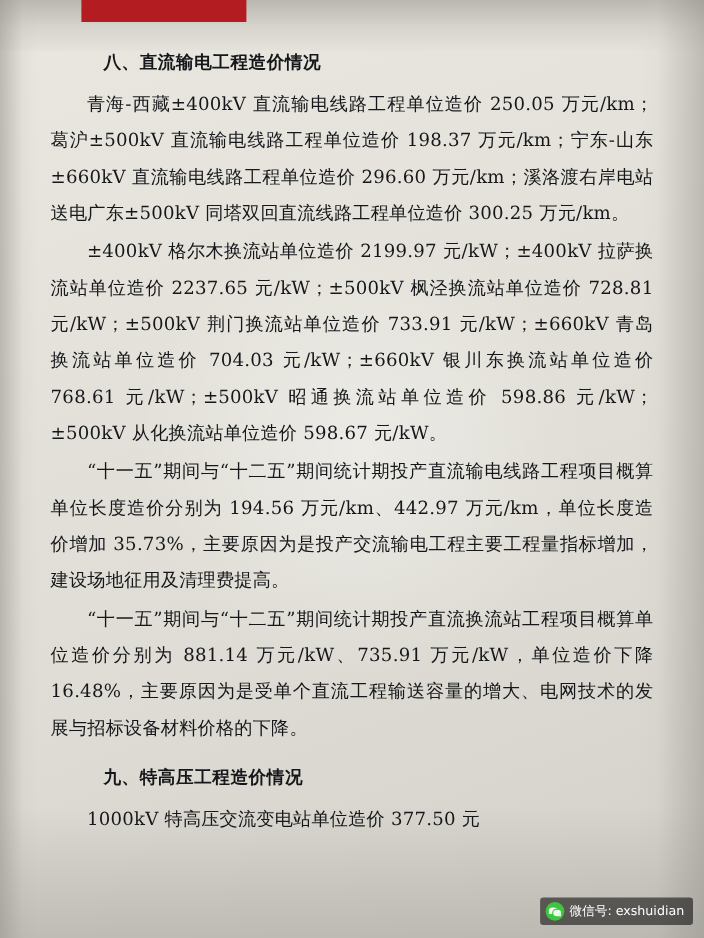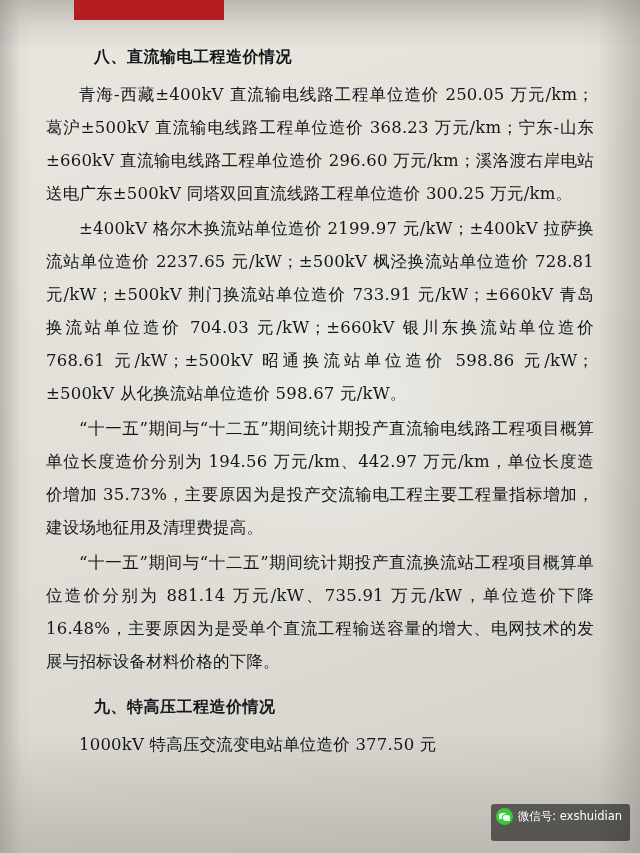--- a/index.html
+++ b/index.html
@@ -105,21 +105,21 @@
   
   .wechat-badge {
     position: absolute;
     right: 10px;
     bottom: 12px;
     display: flex;
     align-items: center;
     gap: 5px;
     background: rgba(0,0,0,0.55);
     border-radius: 3px;
-    padding: 4px 8px 16px 5px;
+    padding: 4px 8px 4px 5px;
     justify-content: center;
   }
   .wechat-icon {
     width: 17px;
     height: 17px;
     background: #3ec63e;
     border-radius: 50%;
     position: relative;
     flex: 0 0 auto;
   }
@@ -157,21 +157,21 @@
   <div class="shade-right"></div>
   <div class="shade-bottom"></div>
 
   <div class="top-header">
     <span>第十二章 输</span>
   </div>
 
   <div class="content">
 
     <h2 class="heading">八、直流输电工程造价情况</h2>
-    <p class="para">青海-西藏±400kV 直流输电线路工程单位造价 250.05 万元/km；葛沪±500kV 直流输电线路工程单位造价 368.23 万元/km；宁东-山东±660kV 直流输电线路工程单位造价 296.60 万元/km；溪洛渡右岸电站送电广东±500kV 同塔双回直流线路工程单位造价 300.25 万元/km。</p>
+    <p class="para">青海-西藏±400kV 直流输电线路工程单位造价 250.05 万元/km；葛沪±500kV 直流输电线路工程单位造价 198.37 万元/km；宁东-山东±660kV 直流输电线路工程单位造价 296.60 万元/km；溪洛渡右岸电站送电广东±500kV 同塔双回直流线路工程单位造价 300.25 万元/km。</p>
     <p class="para">±400kV 格尔木换流站单位造价 2199.97 元/kW；±400kV 拉萨换流站单位造价 2237.65 元/kW；±500kV 枫泾换流站单位造价 728.81 元/kW；±500kV 荆门换流站单位造价 733.91 元/kW；±660kV 青岛换流站单位造价 704.03 元/kW；±660kV 银川东换流站单位造价 768.61 元/kW；±500kV 昭通换流站单位造价 598.86 元/kW；±500kV 从化换流站单位造价 598.67 元/kW。</p>
     <p class="para">“十一五”期间与“十二五”期间统计期投产直流输电线路工程项目概算单位长度造价分别为 194.56 万元/km、442.97 万元/km，单位长度造价增加 35.73%，主要原因为是投产交流输电工程主要工程量指标增加，建设场地征用及清理费提高。</p>
     <p class="para">“十一五”期间与“十二五”期间统计期投产直流换流站工程项目概算单位造价分别为 881.14 万元/kW、735.91 万元/kW，单位造价下降 16.48%，主要原因为是受单个直流工程输送容量的增大、电网技术的发展与招标设备材料价格的下降。</p>
 
     <h2 class="heading second">九、特高压工程造价情况</h2>
     <p class="para last">1000kV 特高压交流变电站单位造价 377.50 元</p>
 
   </div>
 
   <div class="wechat-badge">

